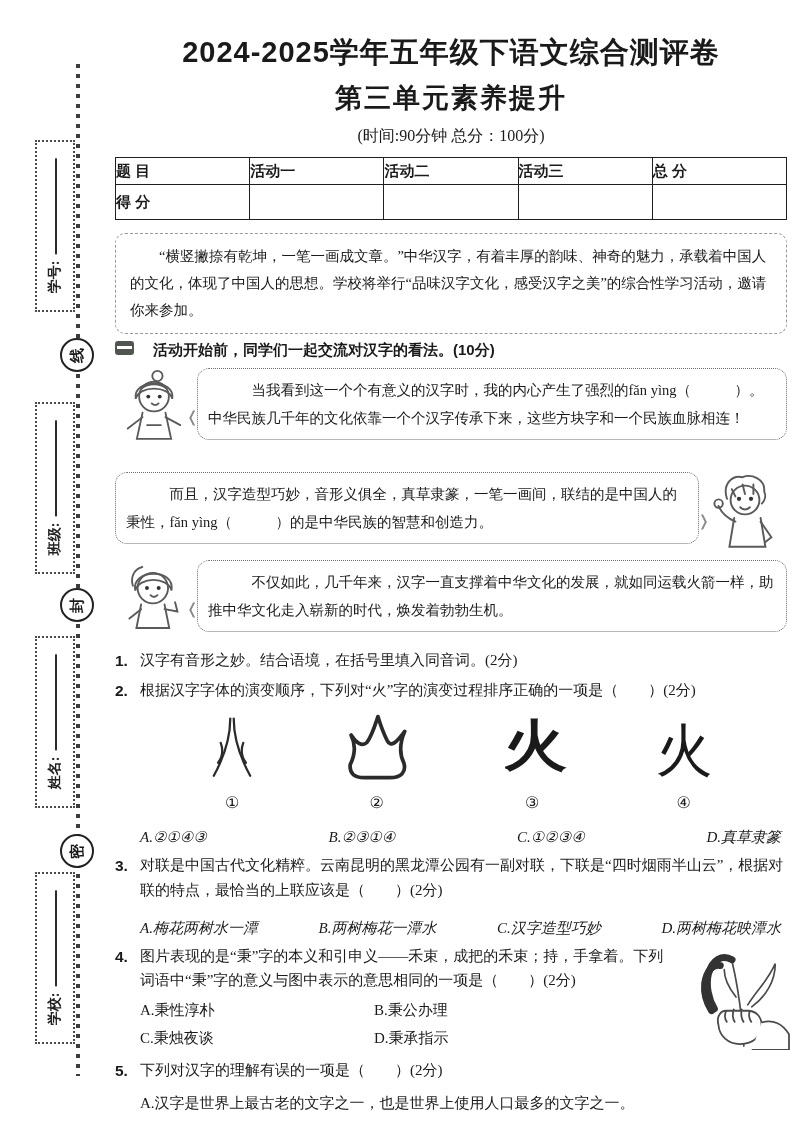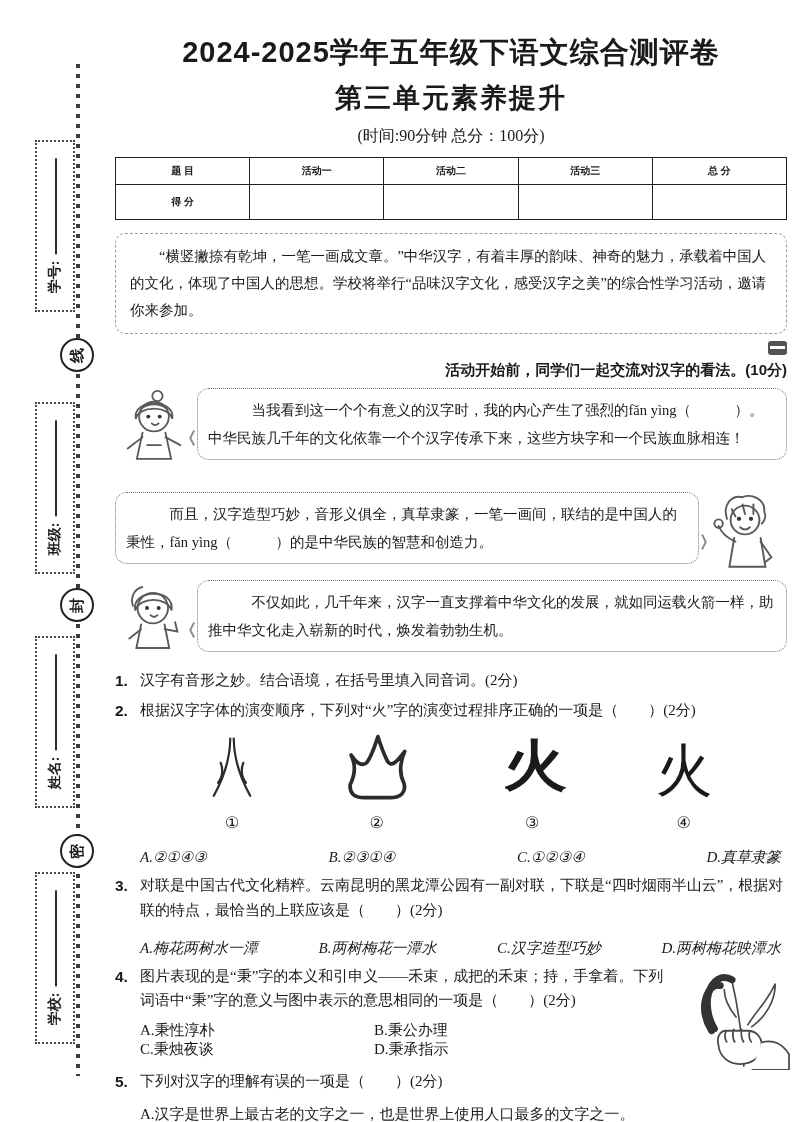--- a/index.html
+++ b/index.html
@@ -22,35 +22,35 @@
 
   
   .content { position:absolute; left:115px; top:34px; width:672px; }
   .title1 { text-align:center; font-family:"Liberation Sans", sans-serif; font-weight:900;
             font-size:29px; letter-spacing:1px; line-height:1.25; }
   .title2 { text-align:center; font-family:"Liberation Sans", sans-serif; font-weight:900;
             font-size:27px; margin-top:10px; letter-spacing:2px; }
   .subtitle { text-align:center; font-size:16px; margin-top:10px; }
 
   table.score-table { width:100%; border-collapse:collapse; margin-top:10px; }
-  table.score-table td { border:1.6px solid #1f1f1f; text-align:center;
-            font-family:"Liberation Sans", sans-serif; font-weight:bold; font-size:10px; }
+  table.score-table td { border:1.6px solid #1f1f1f; text-align:left;
+            font-family:"Liberation Sans", sans-serif; font-weight:bold; font-size:15px; }
   table.score-table tr.hdr td { height:27px; }
   table.score-table tr.scr td { height:35px; }
   table.score-table td { width:20%; }
 
   .quote-box { margin-top:13px; border:1.6px dashed #9a9a9a; border-radius:10px;
                padding:9px 16px 9px 14px; font-size:14.5px; line-height:1.85; }
   .quote-box p { text-indent:2em; }
 
   .act-heading { text-align:center; font-family:"Liberation Sans", sans-serif; font-weight:900;
                  font-size:17px; margin-top:9px; letter-spacing:1px; }
 
   .lead { margin-top:7px; font-family:"Liberation Sans", sans-serif; font-weight:bold; font-size:15px;
-          display:flex; align-items:flex-end; gap:6px;flex-direction:column; }
+          display:flex; align-items:flex-start; gap:19px; }
   .lead-icon { flex:0 0 auto; width:19px; height:14px; border-radius:3px; background:#50554f; position:relative; }
   .lead-icon::after { content:""; position:absolute; left:2px; right:2px; top:5px; height:3.5px; background:#fff; }
 
   .bubble-row { display:flex; margin-top:8px; align-items:flex-start; gap:4px; }
   .bubble { flex:1; border:1.6px dotted #6f6f6f; border-radius:12px; padding:7px 10px;
             font-size:14.5px; line-height:1.95; position:relative; }
   .bubble p { text-indent:3em; }
   .tail-left::before, .tail-right::after { content:"❬"; position:absolute; top:34px; color:#8a8a8a; font-size:15px; }
   .tail-left::before { left:-12px; }
   .tail-right::after { content:"❭"; right:-12px; }
@@ -61,21 +61,21 @@
 
   .fig-row { display:flex; justify-content:space-around; align-items:flex-end; margin:8px 30px 0 50px; }
   .fig { text-align:center; }
   .fig .fig-label { margin-top:4px; font-size:16px; }
   .fig svg text { font-family:"Liberation Serif", serif; }
 
   .opt-row { display:flex; justify-content:space-between; margin-top:16px; padding:0 6px 0 25px; font-size:15px;font-style:italic; }
 
   .q4-wrap { position:relative; padding-right:112px; }
   .q4-img { position:absolute; right:-4px; top:2px; }
-  .opt-grid { display:grid; grid-template-columns:1fr 1fr; margin-top:8px; padding-left:25px;
+  .opt-grid { display:grid; grid-template-columns:1fr 1fr; row-gap:9px; margin-top:8px; padding-left:25px;
               font-size:15px; width:88%; }
 </style>
 </head>
 <body>
 
 <div class="page">
 
   <div class="seal-strip">
     <div class="dotline"></div>
 

